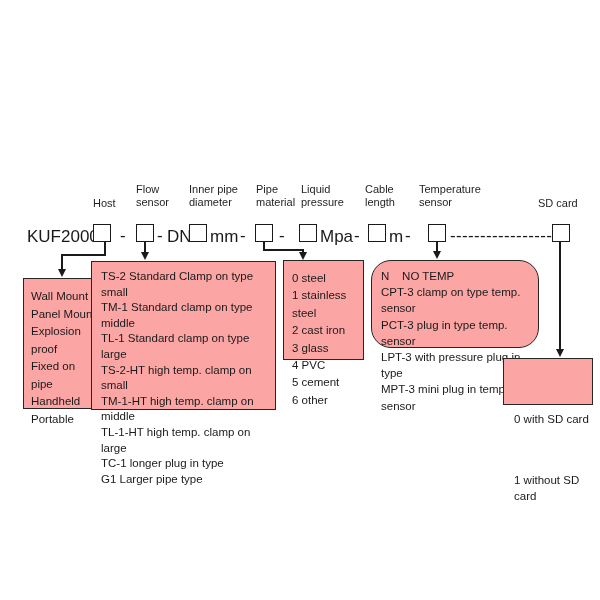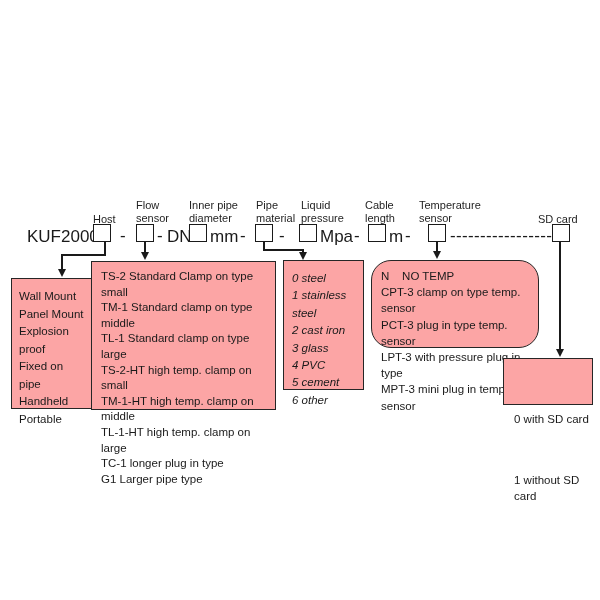--- a/index.html
+++ b/index.html
@@ -1,40 +1,40 @@
 <!DOCTYPE html>
 <html><head>
 <meta charset="utf-8">
 <style>
   html,body{margin:0;padding:0;background:#ffffff;}
   .canvas{
     position:relative;width:600px;height:600px;background:#ffffff;
     font-family:"Liberation Sans",sans-serif;color:#1a1a1a;overflow:hidden;
   }
   
-  .lbl{position:absolute;font-size:11px;line-height:13px;color:#1f1f1f;margin-top:16px;}
+  .lbl{position:absolute;font-size:11px;line-height:13px;color:#1f1f1f;}
   
   .code{position:absolute;font-size:17px;line-height:20px;white-space:pre;color:#1a1a1a;}
   .dashrun{letter-spacing:0.35px;}
   
   .sq{position:absolute;top:224px;width:16px;height:16px;border:1.6px solid #1a1a1a;background:#ffffff;}
   
   .seg{position:absolute;background:#1a1a1a;}
   .arrow{position:absolute;width:0;height:0;
     border-left:4.5px solid transparent;border-right:4.5px solid transparent;
     border-top:8px solid #1a1a1a;}
   
   .obox{position:absolute;border:1.5px solid #262626;box-sizing:border-box;background:#fca5a5;}
   .obox ul{list-style:none;margin:0;padding:0;}
   .obox li{font-size:11.5px;white-space:pre-wrap;color:#1a1a1a;}
-  .host-box{left:11px;top:278px;width:81px;height:131px;padding:9px 3px 0 7px;}
+  .host-box{left:23px;top:278px;width:81px;height:131px;padding:9px 3px 0 7px;}
   .host-box li{line-height:17.5px;}
   .flow-box{left:91px;top:261px;width:185px;height:149px;padding:7px 3px 0 9px;border-width:1.8px;}
   .flow-box li{line-height:15.6px;}
-  .pipe-box{left:283px;top:260px;width:81px;height:130px;padding:9px 3px 0 8px;font-style:italic;}
+  .pipe-box{left:283px;top:260px;width:81px;height:100px;padding:9px 3px 0 8px;}
   .pipe-box li{line-height:17.4px;}
   .temp-box{left:371px;top:260px;width:168px;height:88px;padding:7px 3px 0 9px;border-radius:20px;}
   .temp-box li{line-height:16.2px;}
   .sd-box{left:503px;top:358px;width:90px;height:47px;padding:8px 3px 0 10px;}
   .sd-box li{line-height:16.5px;margin-top:44px;}
 </style>
 </head>
 <body>
 
 <div class="canvas">

